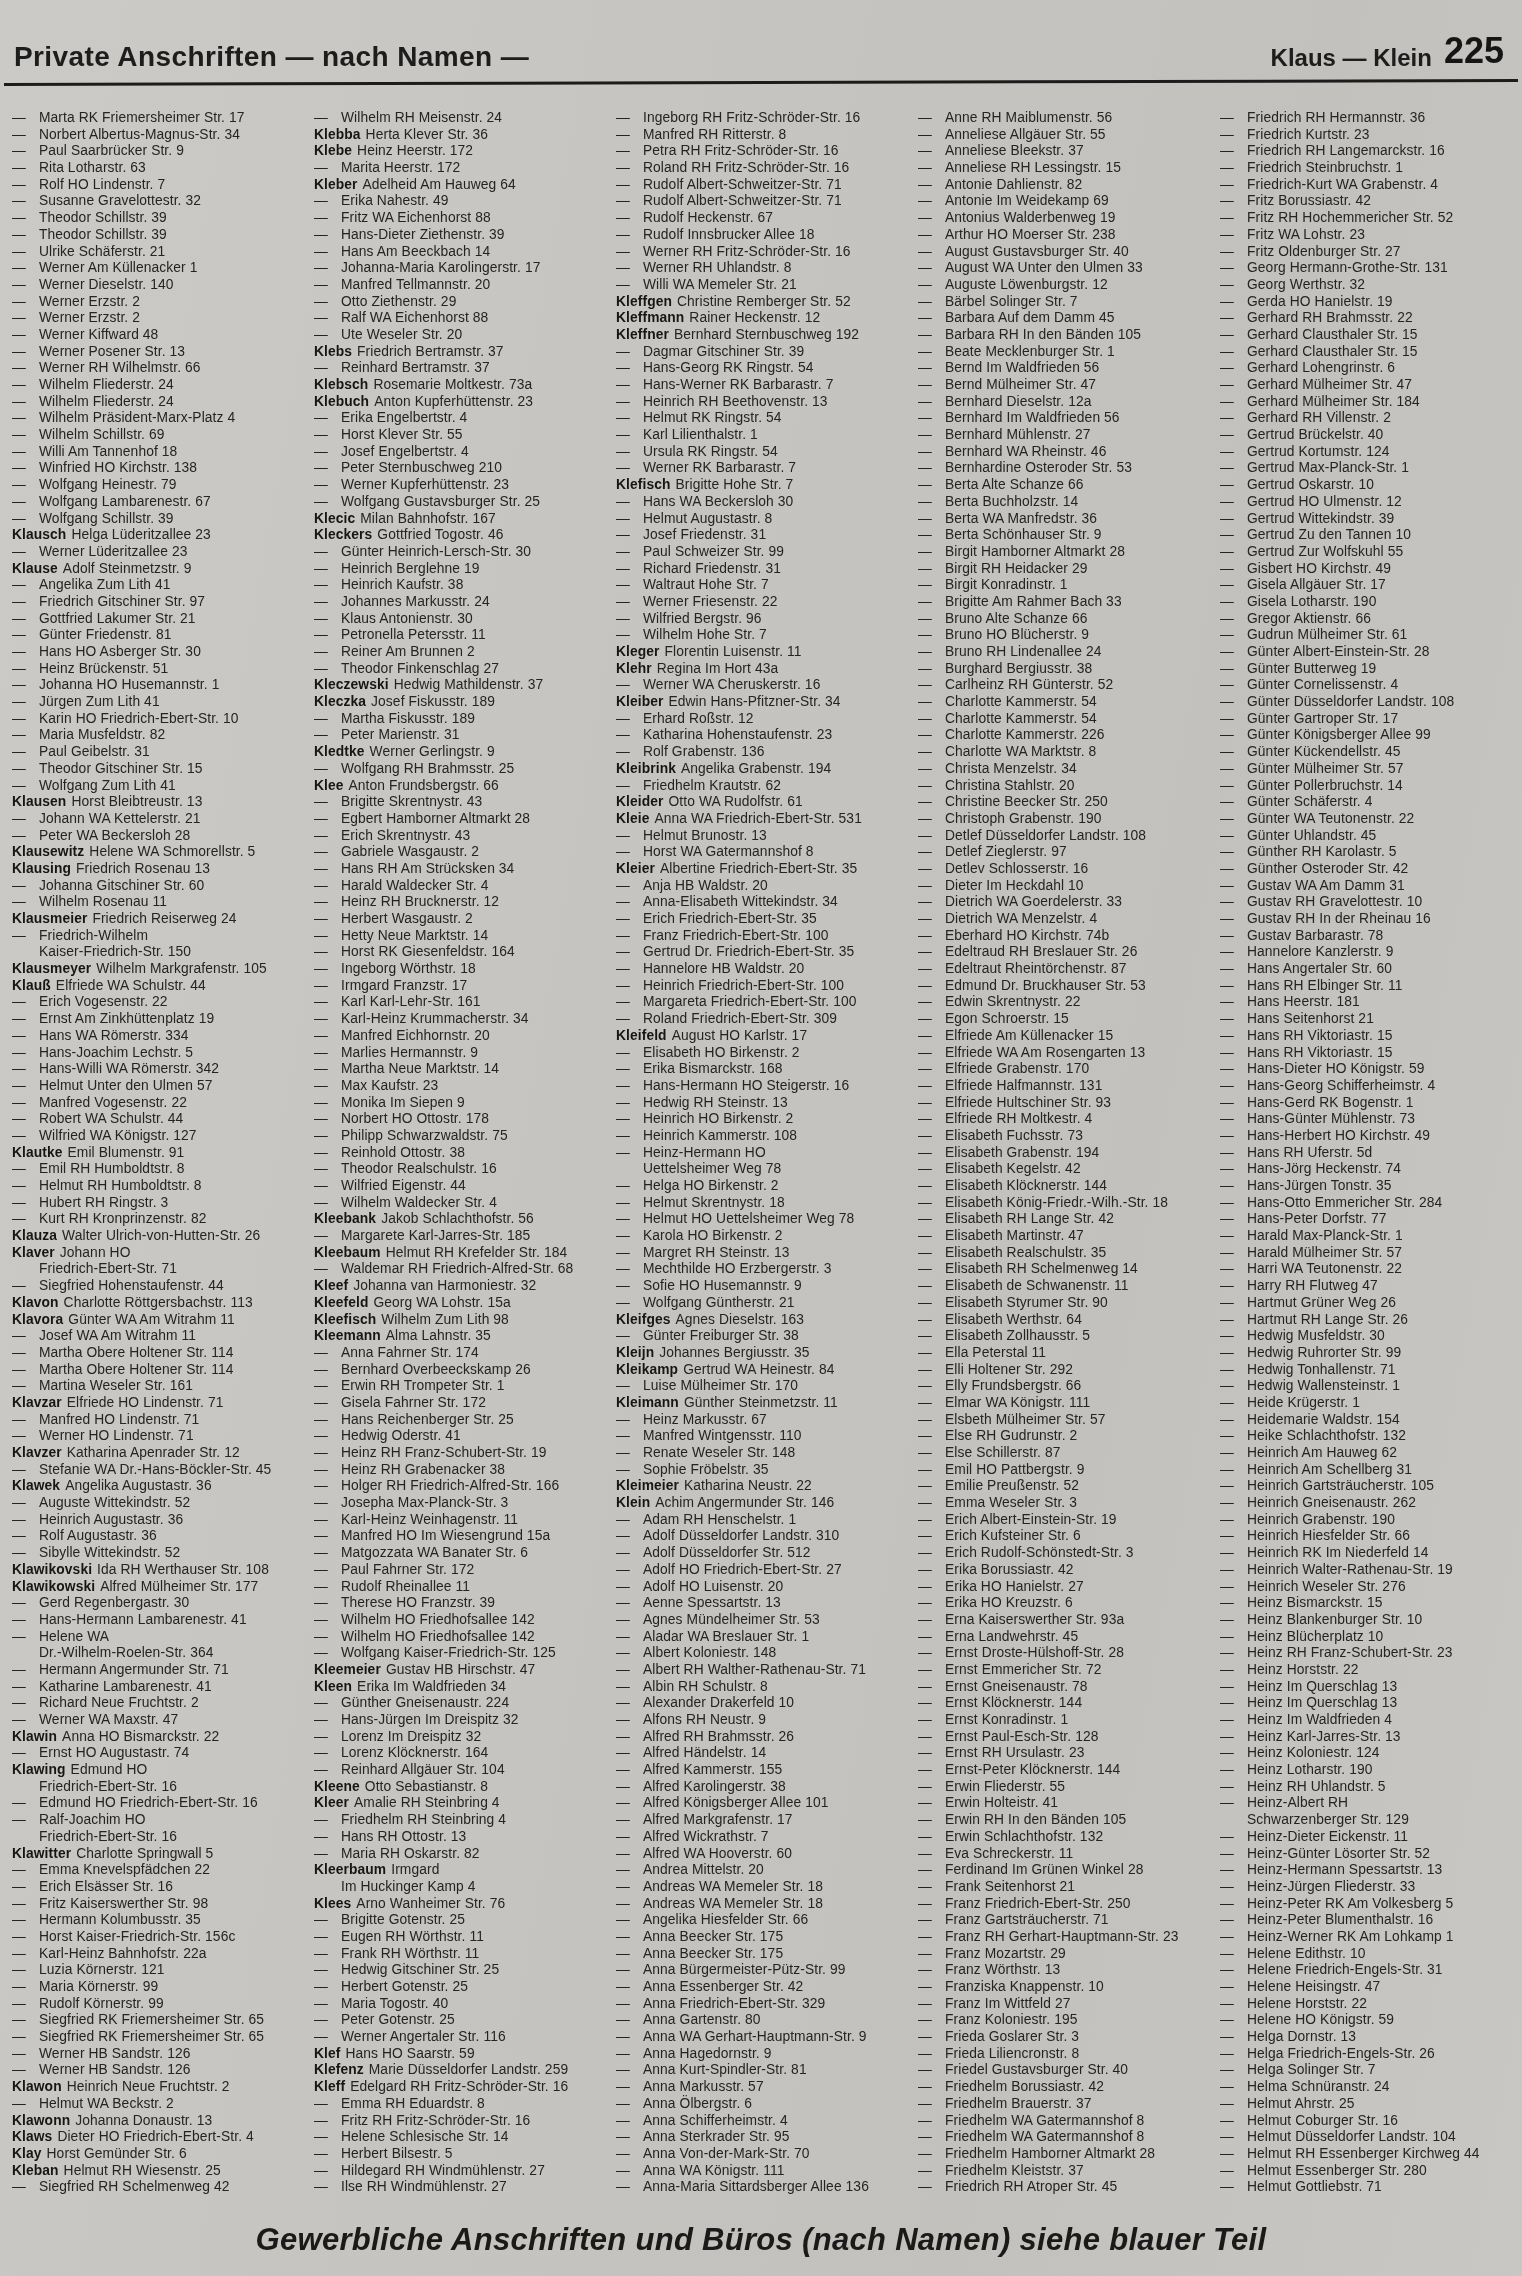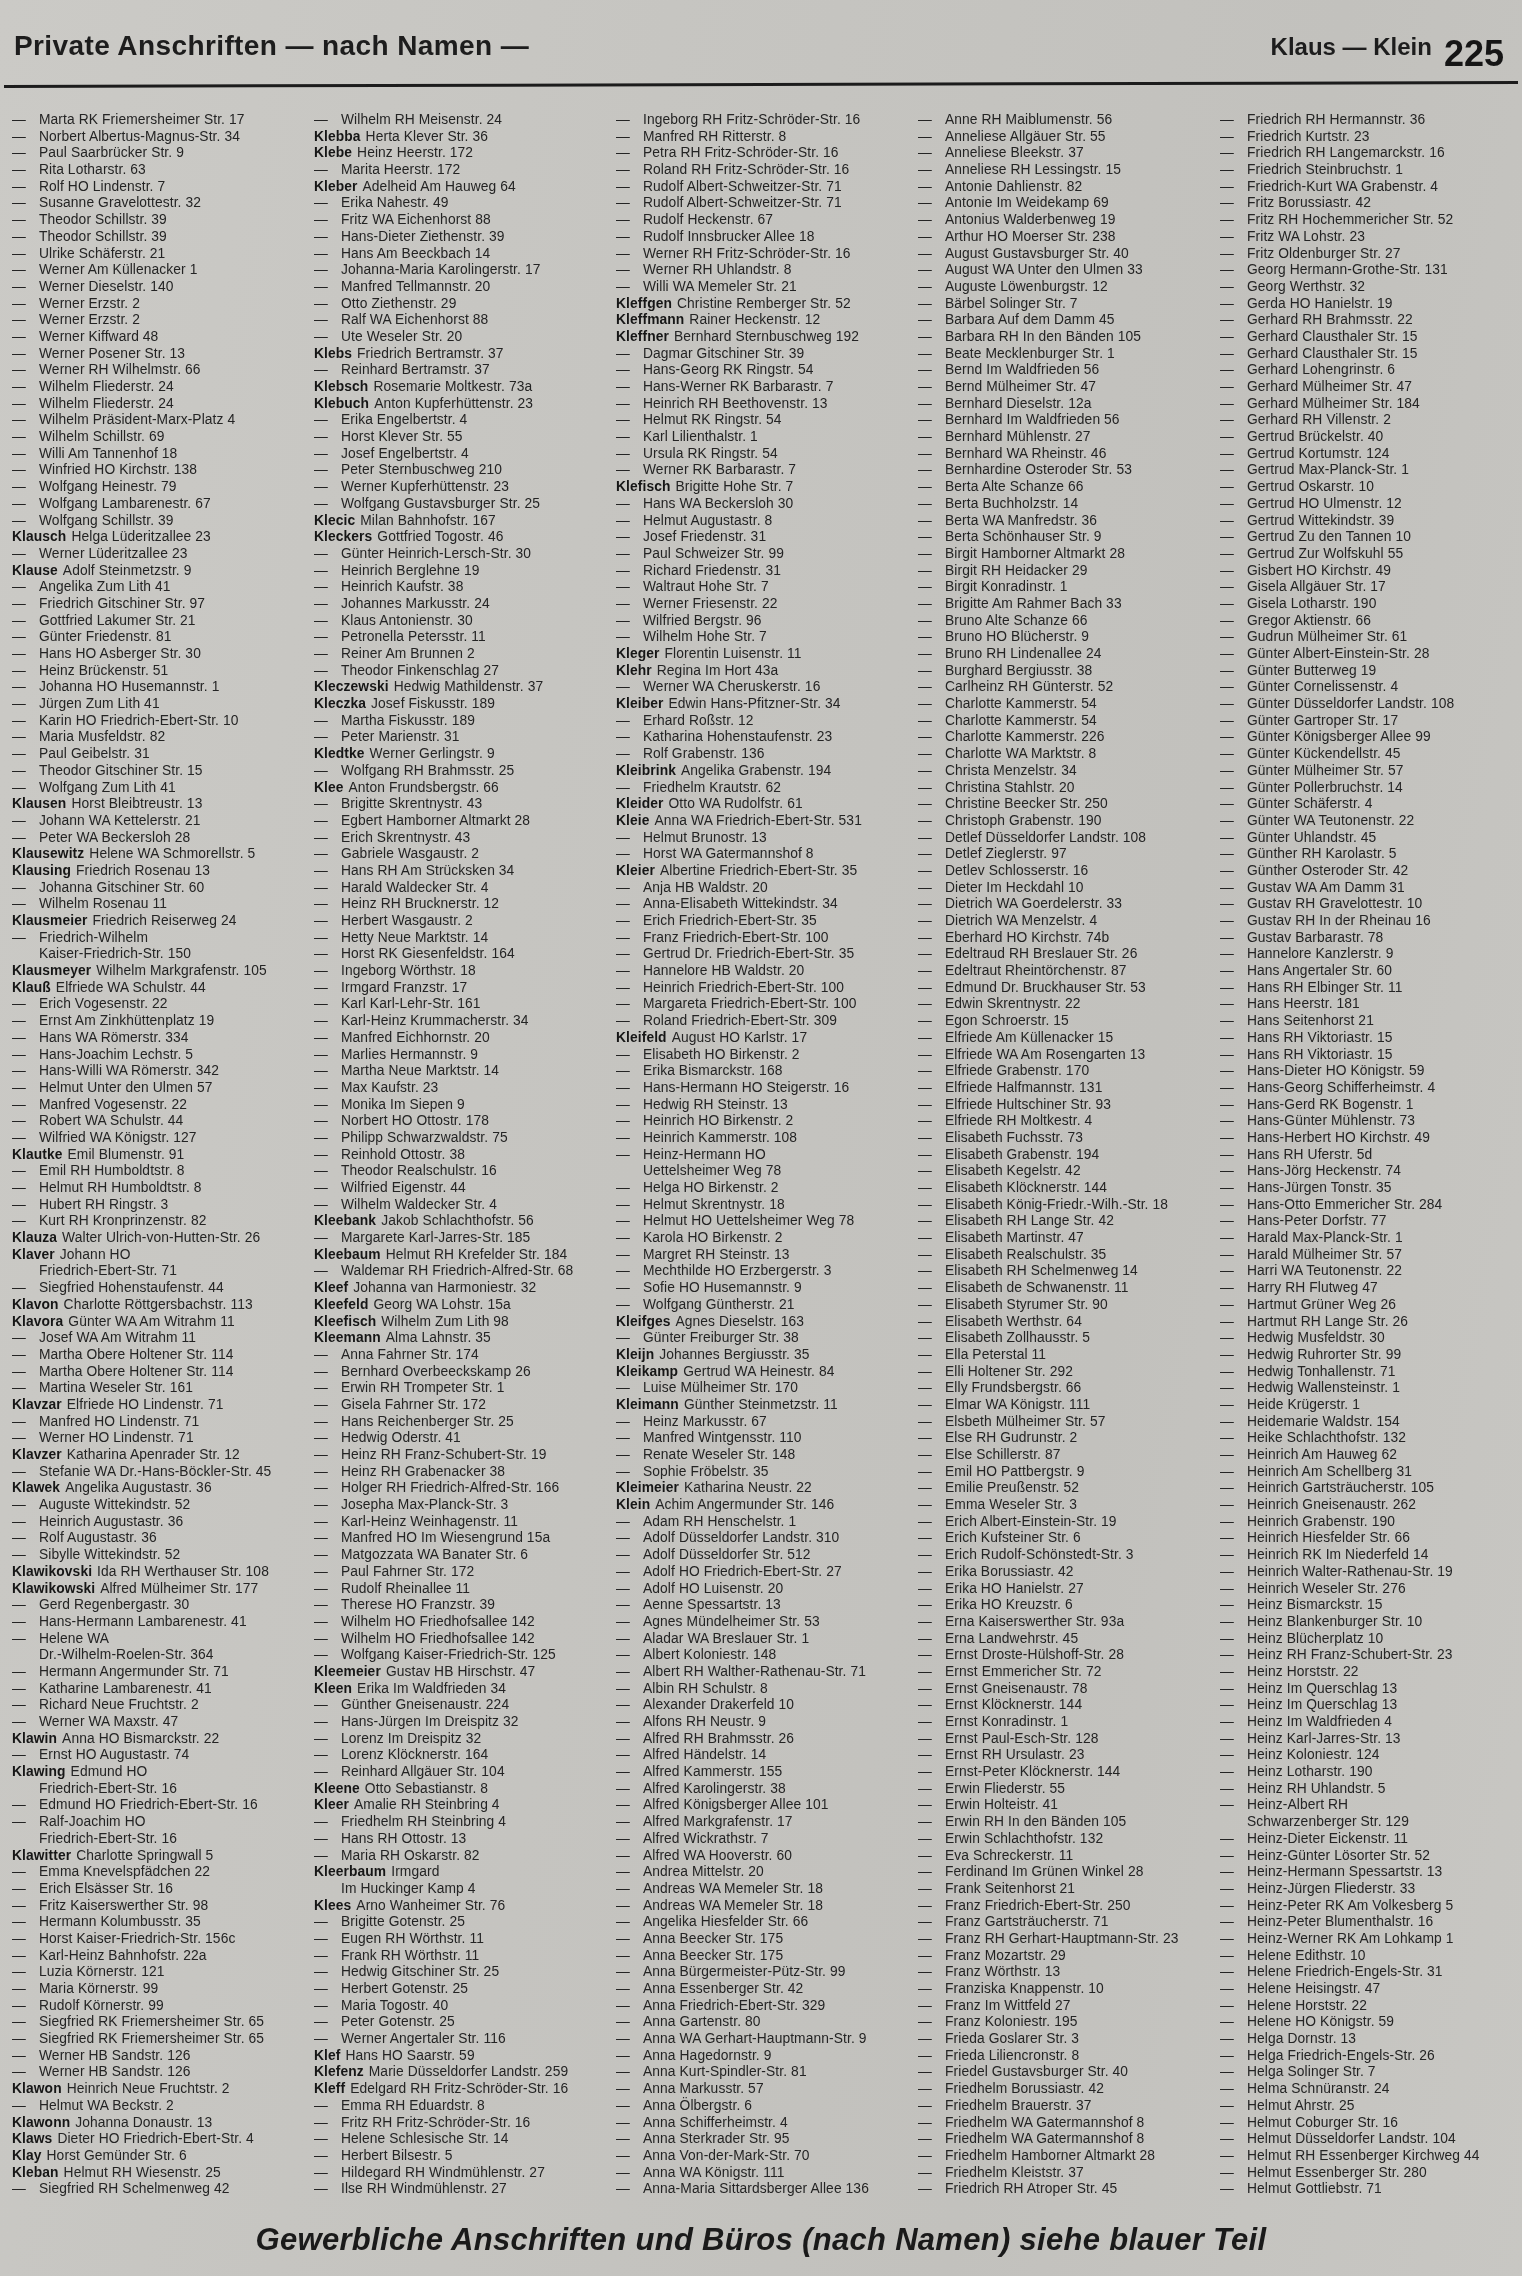--- a/index.html
+++ b/index.html
@@ -24,21 +24,21 @@
     padding: 30px 18px 0 14px;
   }
   .header-title {
     font-size: 28px;
     font-weight: 700;
     letter-spacing: 0.4px;
     color: #1d1d1d;
   }
   .header-right {
     display: flex;
-    align-items: flex-start;
+    align-items: flex-end;
     gap: 12px;
   }
   .header-range {
     font-size: 24px;
     font-weight: 700;
     color: #1d1d1d;
   }
   .header-pagenum {
     font-size: 36px;
     font-weight: 700;

